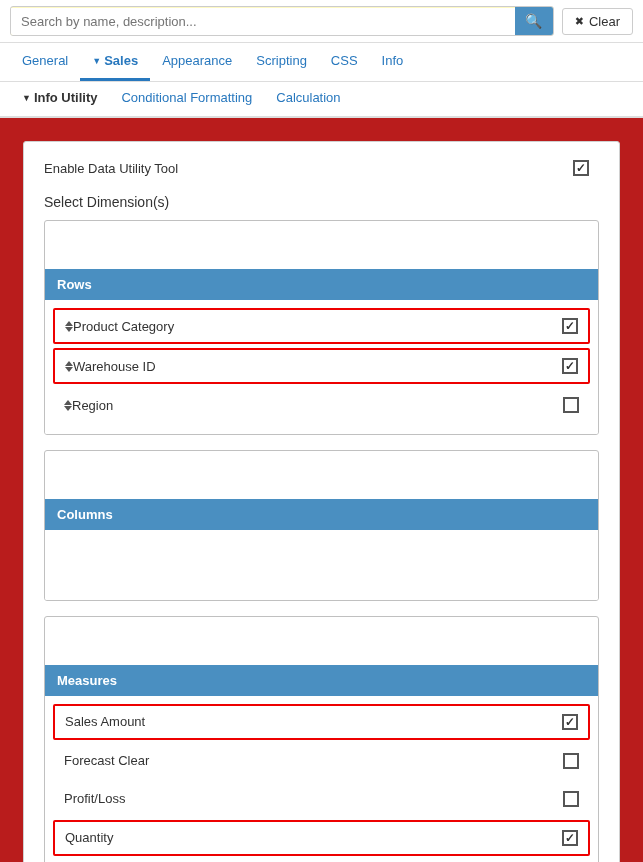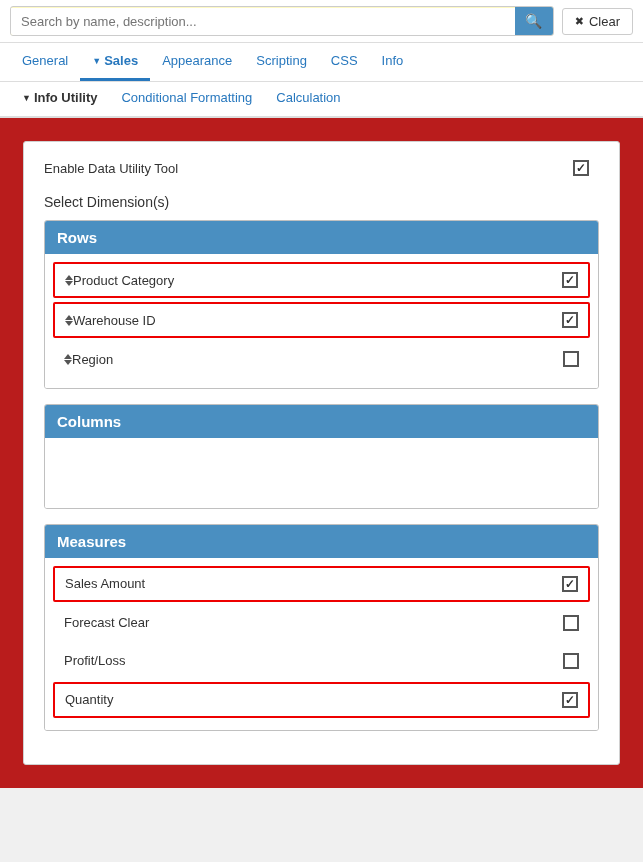--- a/index.html
+++ b/index.html
@@ -177,22 +177,23 @@
     .dimension-box {
       border: 1px solid #c0c0c0;
       border-radius: 3px;
       margin-bottom: 15px;
       overflow: hidden;
     }
     .dimension-box-header {
       background: #4a8fc1;
       color: #fff;
       padding: 8px 12px;
-      font-size: 15px;
+      font-size: 13px;
       font-weight: bold;
+      margin-top: 48px;
     }
     .dimension-box-body {
       padding: 8px;
       background: #fff;
       min-height: 40px;
     }
 
     
     .dim-item {
       display: flex;

